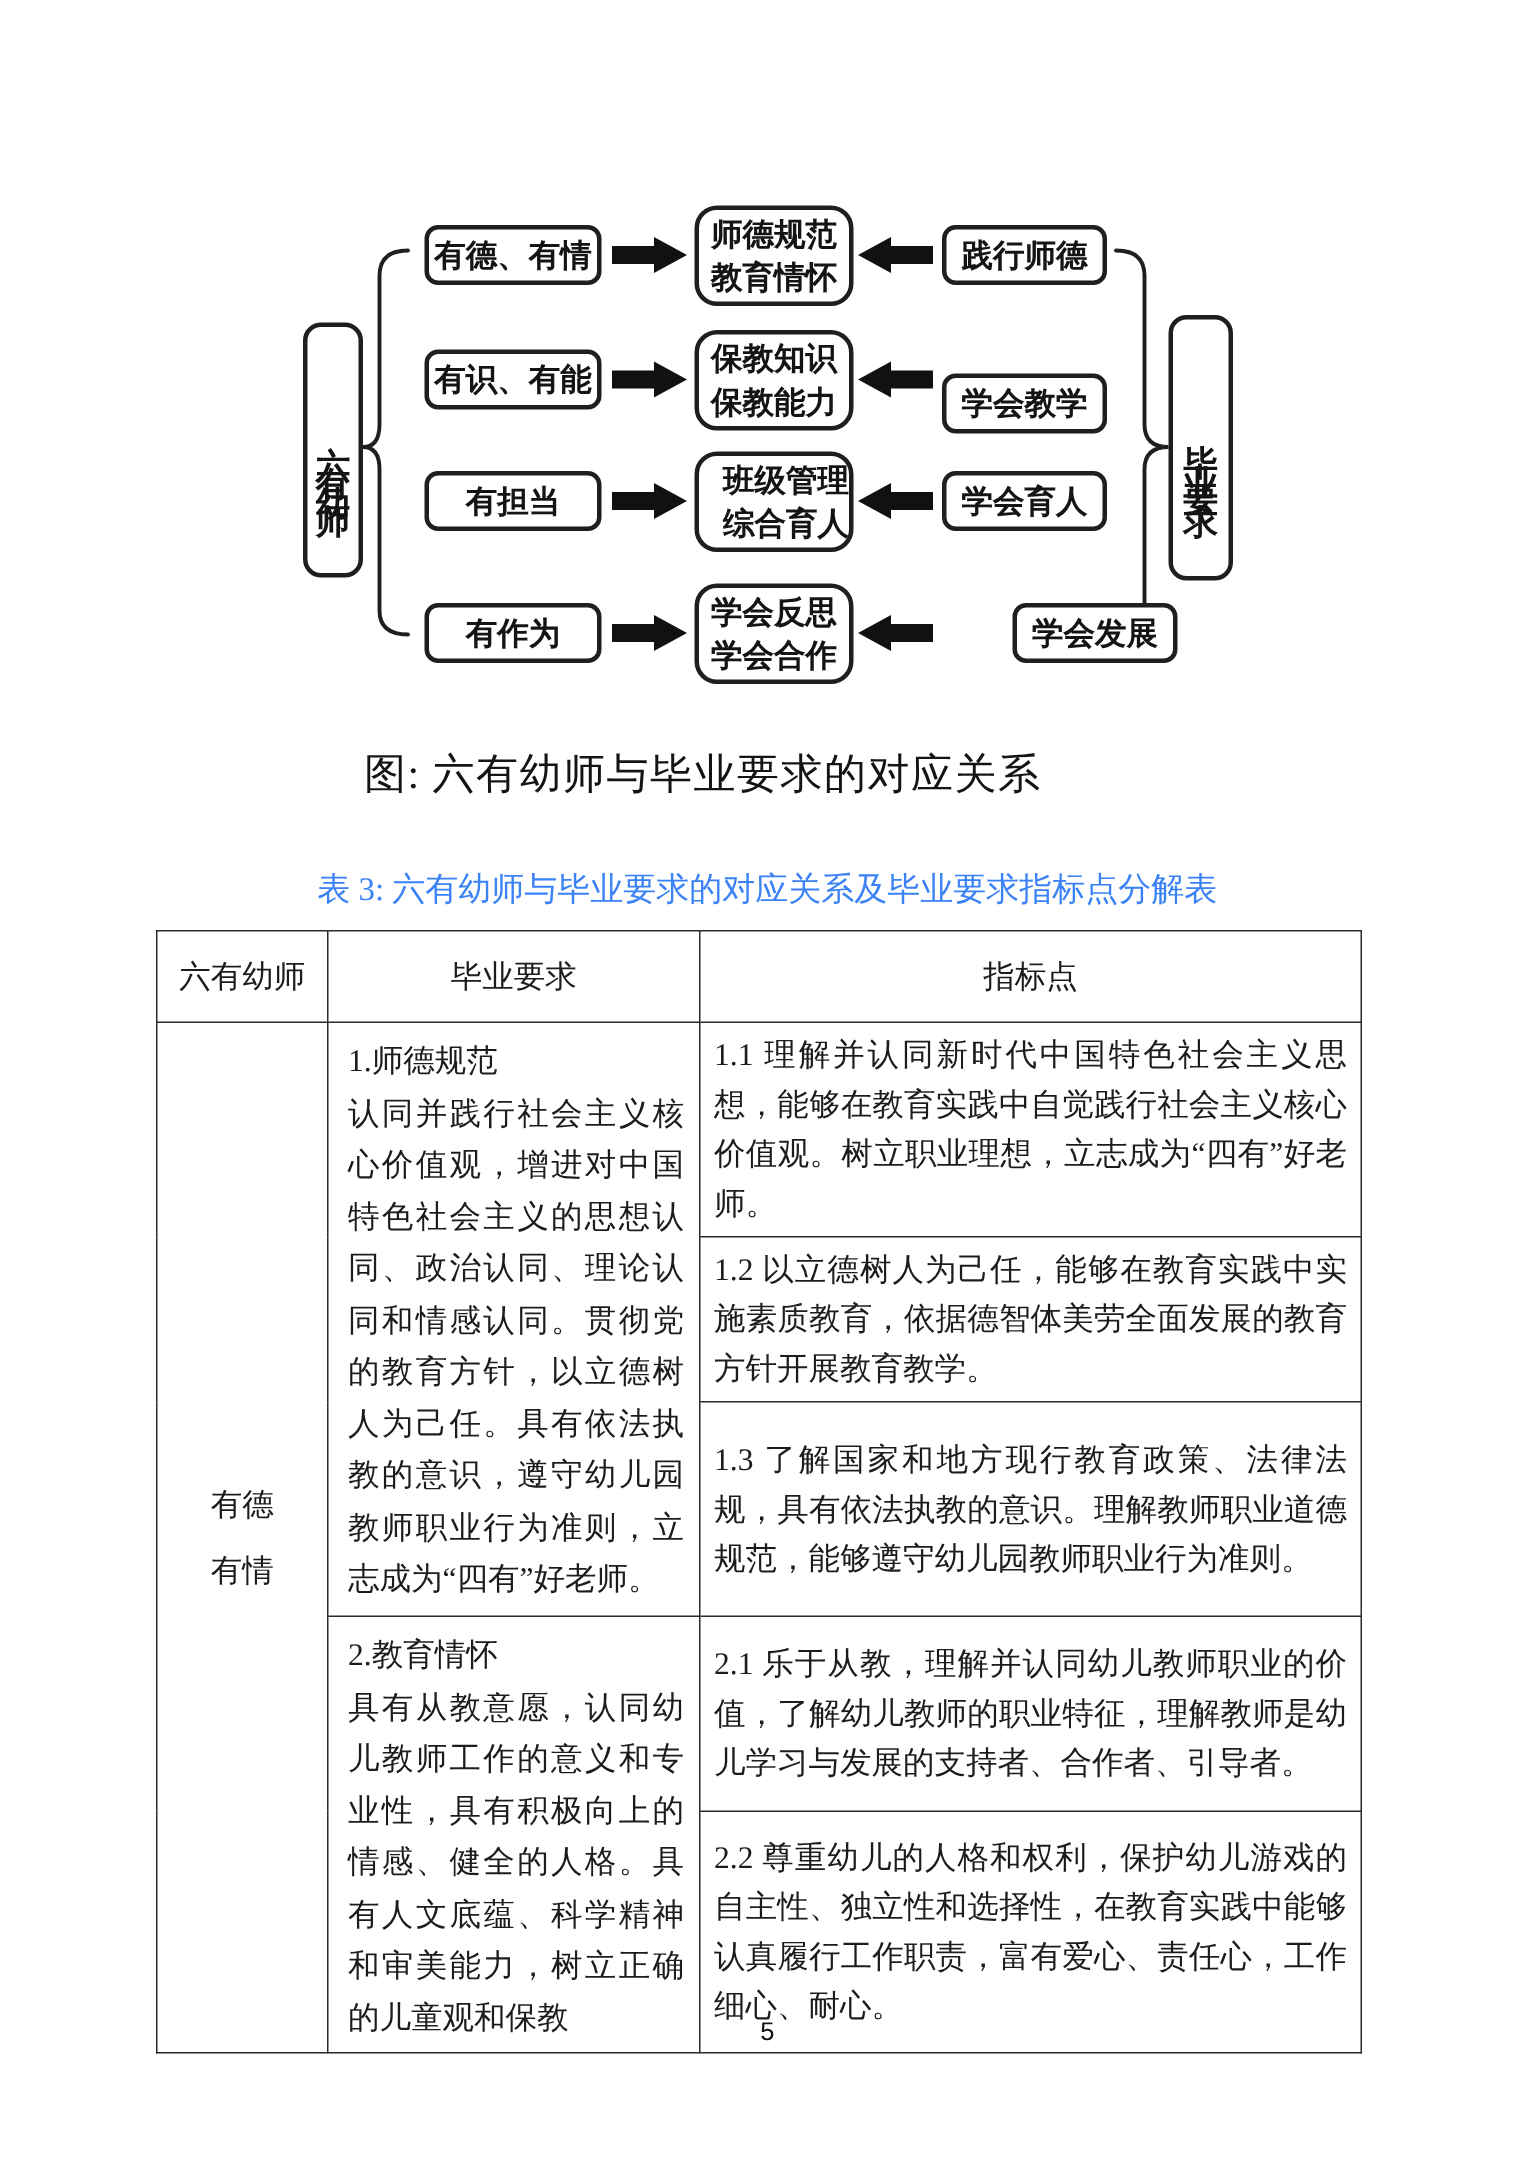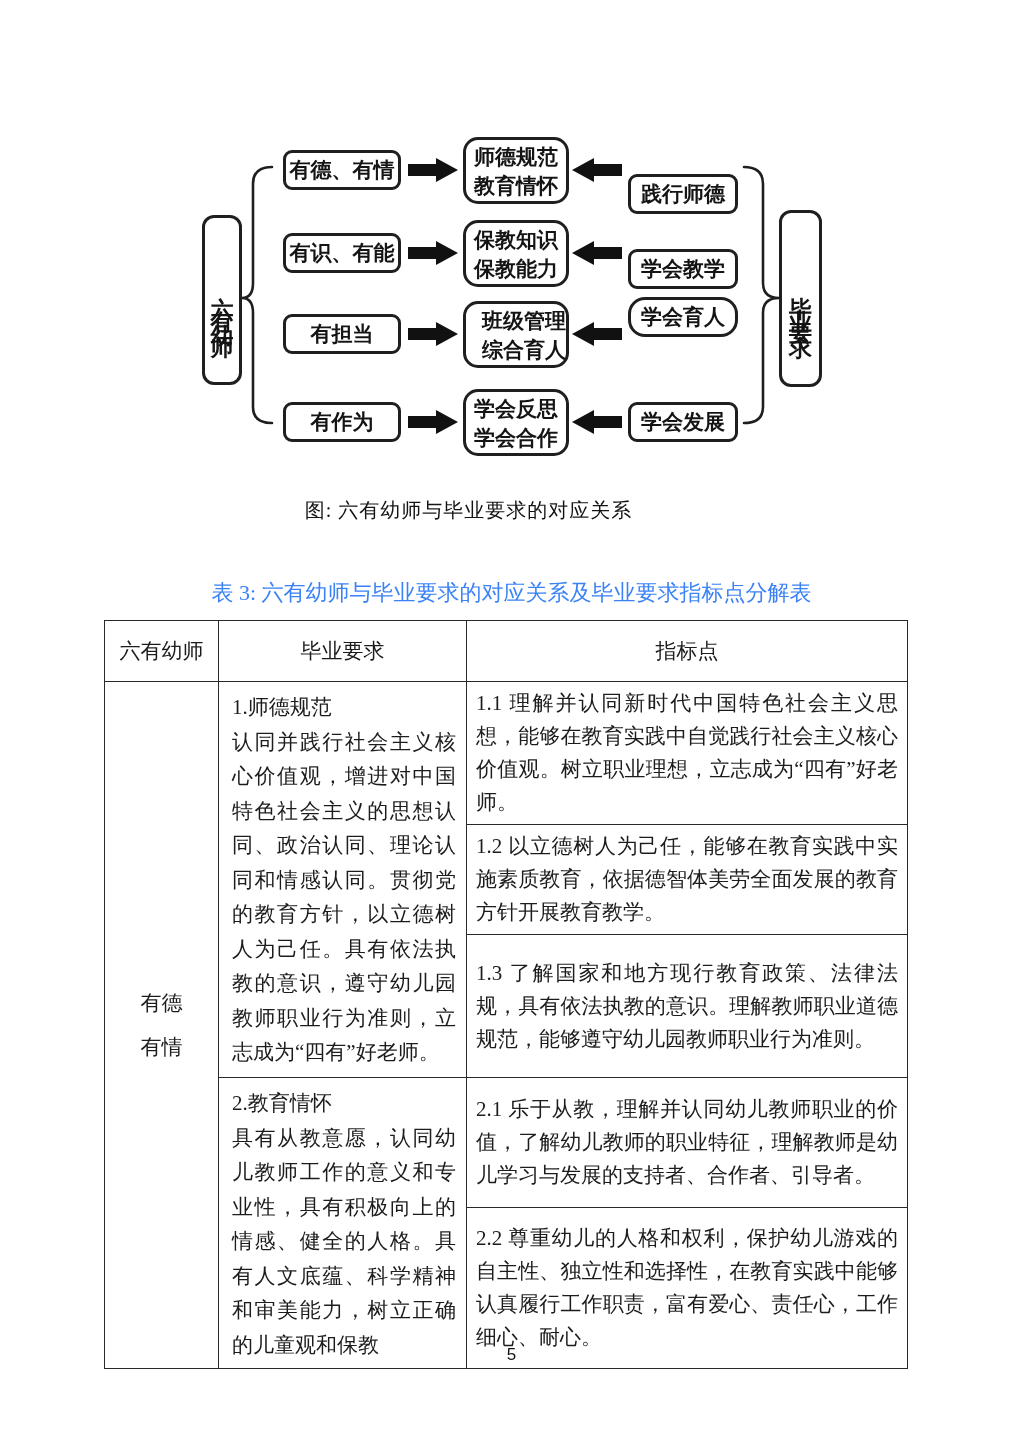--- a/index.html
+++ b/index.html
@@ -21,21 +21,21 @@
   .vtext{
     writing-mode:vertical-rl;text-orientation:upright;
     font-size:23px;letter-spacing:13px;line-height:1;
     padding-top:10px;
   }
   .trait-box{left:283px;width:118px;height:40px;border-radius:9px;font-size:21px;}
   .core-box{left:463px;width:106px;height:67px;border-radius:15px;font-size:21px;flex-direction:column;line-height:29px;}
   .req-box{left:628px;width:110px;height:40px;border-radius:9px;font-size:21px;}
   .caption{
     position:absolute;left:0;top:497px;width:937px;text-align:center;
-    font-size:20px;letter-spacing:1px;color:#141414;
+    font-size:28px;letter-spacing:1px;color:#141414;
   }
   
   .table-title{
     position:absolute;left:0;top:578px;width:1023px;text-align:center;
     font-size:22px;color:#3b82f6;
   }
   table.main{
     position:absolute;left:104px;top:620px;width:803px;
     border-collapse:collapse;table-layout:fixed;
   }
@@ -87,21 +87,21 @@
       <span class="vtext">毕业要求</span>
     </div>
 
     <div class="dbox trait-box" style="top:150px;">
       <span>有德、有情</span>
     </div>
     <div class="dbox core-box" style="top:137px;">
       <span>师德规范</span>
       <span>教育情怀</span>
     </div>
-    <div class="dbox req-box" style="top:150px;margin-top:24px;">
+    <div class="dbox req-box" style="top:150px;">
       <span>践行师德</span>
     </div>
 
     <div class="dbox trait-box" style="top:233px;">
       <span>有识、有能</span>
     </div>
     <div class="dbox core-box" style="top:220px;">
       <span>保教知识</span>
       <span>保教能力</span>
     </div>
@@ -109,32 +109,32 @@
       <span>学会教学</span>
     </div>
 
     <div class="dbox trait-box" style="top:314px;">
       <span>有担当</span>
     </div>
     <div class="dbox core-box" style="top:301px;align-items:flex-end;">
       <span>班级管理</span>
       <span>综合育人</span>
     </div>
-    <div class="dbox req-box" style="top:297px;border-radius:17px;">
+    <div class="dbox req-box" style="top:314px;">
       <span>学会育人</span>
     </div>
 
     <div class="dbox trait-box" style="top:402px;">
       <span>有作为</span>
     </div>
     <div class="dbox core-box" style="top:389px;">
       <span>学会反思</span>
       <span>学会合作</span>
     </div>
-    <div class="dbox req-box" style="top:402px;">
+    <div class="dbox req-box" style="top:402px;margin-left:47px;">
       <span>学会发展</span>
     </div>
   </div>
 
   <div class="caption">图: 六有幼师与毕业要求的对应关系</div>
 
   <div class="table-title">表 3: 六有幼师与毕业要求的对应关系及毕业要求指标点分解表</div>
 
   <table class="main">
     <colgroup>

